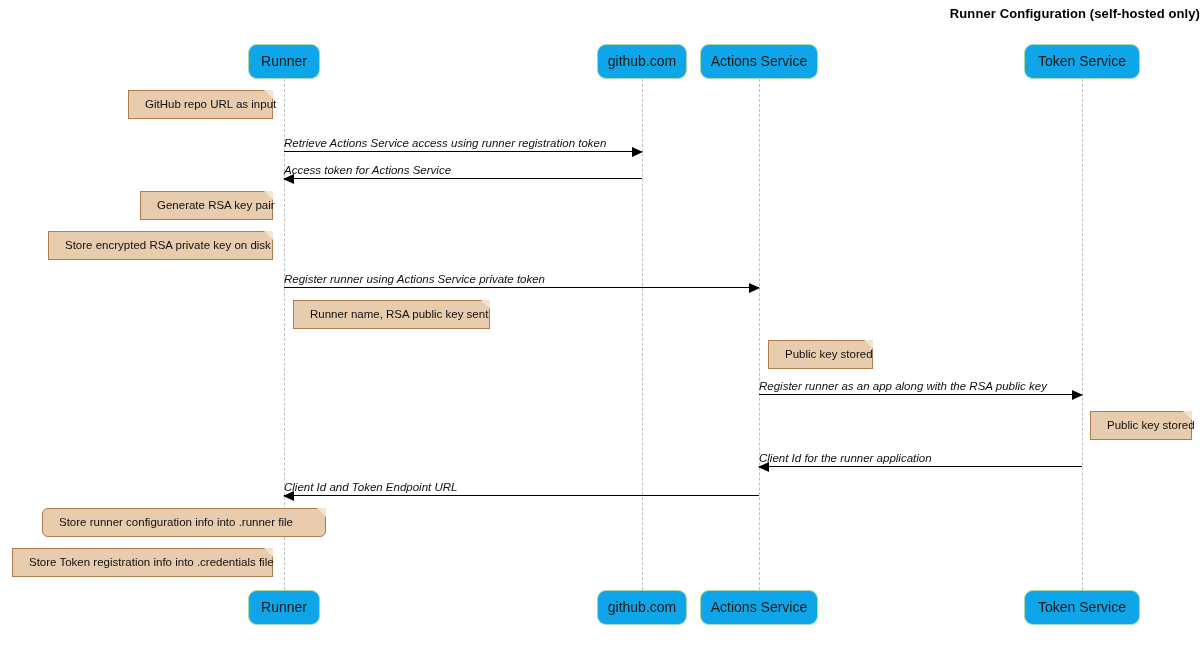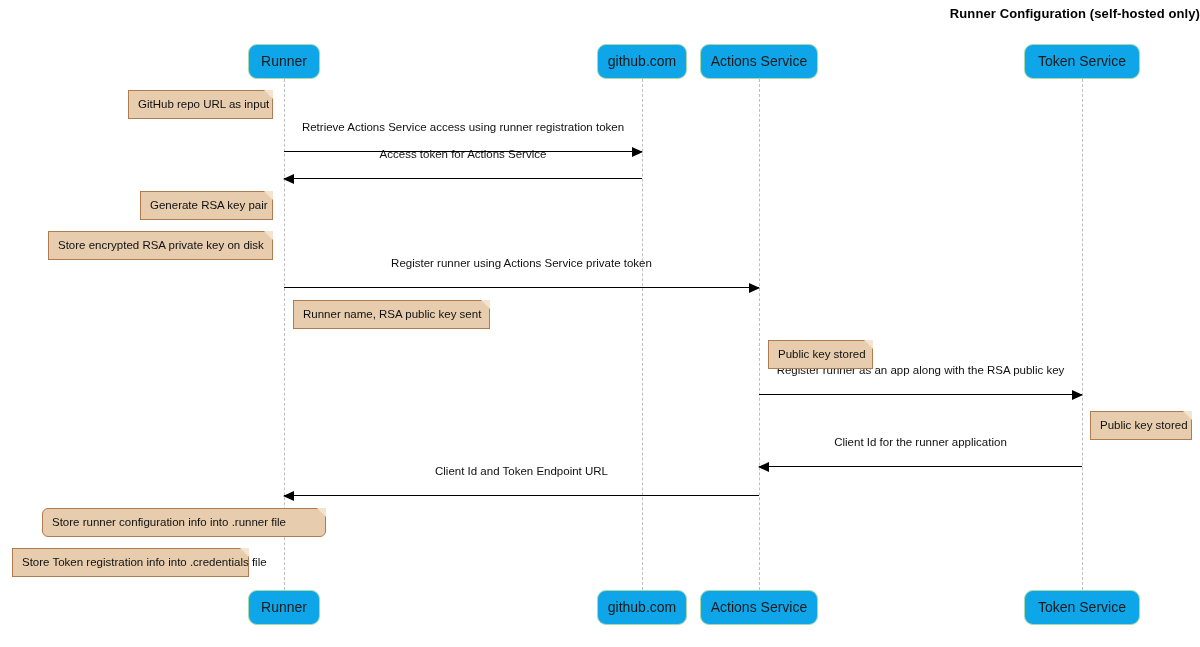--- a/index.html
+++ b/index.html
@@ -48,21 +48,21 @@
   }
   .note {
     position: absolute;
     box-sizing: border-box;
     background: #e7cdae;
     border: 1px solid #b07b4e;
     height: 29px;
     line-height: 27px;
     font-size: 11.5px;
     color: #101010;
-    padding-left: 9px;
+    padding-left: 16px;
     padding-right: 16px;
     white-space: nowrap;
   }
   .note .fold {
     position: absolute;
     top: -1px;
     right: -1px;
     width: 0;
     height: 0;
     border-left: 9px solid transparent;
@@ -86,27 +86,27 @@
     border-left: 11px solid #000000;
   }
   .arrowhead.left {
     left: -1px;
     border-top: 5px solid transparent;
     border-bottom: 5px solid transparent;
     border-right: 11px solid #000000;
   }
   .msg-label {
     position: absolute;
-    bottom: 19px;
+    bottom: 3px;
     left: 0;
     width: 100%;
-    text-align: center;
     font-size: 11.5px;
     color: #101010;
     white-space: nowrap;
+    font-style: italic;
   }
 </style>
 </head>
 <body>
 
 <div id="diagram">
 
   <div id="title">Runner Configuration (self-hosted only)</div>
 
   <div id="lifelines">
@@ -154,16 +154,16 @@
       </div>
     </div>
   <div id="notes">
       <div class="note" style="left: 128px; top: 90px; width: 145px;"><span>GitHub repo URL as input</span><span class="fold"></span></div>
       <div class="note" style="left: 140px; top: 191px; width: 133px;"><span>Generate RSA key pair</span><span class="fold"></span></div>
       <div class="note" style="left: 48px; top: 231px; width: 225px;"><span>Store encrypted RSA private key on disk</span><span class="fold"></span></div>
       <div class="note" style="left: 293px; top: 300px; width: 197px;"><span>Runner name, RSA public key sent</span><span class="fold"></span></div>
       <div class="note" style="left: 768px; top: 340px; width: 105px;"><span>Public key stored</span><span class="fold"></span></div>
       <div class="note" style="left: 1090px; top: 411px; width: 102px;"><span>Public key stored</span><span class="fold"></span></div>
       <div class="note" style="left: 42px; top: 508px; width: 284px; border-radius: 6px;"><span>Store runner configuration info into .runner file</span><span class="fold"></span></div>
-      <div class="note" style="left: 12px; top: 548px; width: 237px;"><span>Store Token registration info into .credentials file</span><span class="fold"></span></div>
+      <div class="note" style="left: 12px; top: 548px; width: 261px;"><span>Store Token registration info into .credentials file</span><span class="fold"></span></div>
     </div>
 
 </div>
 
 </body></html>

